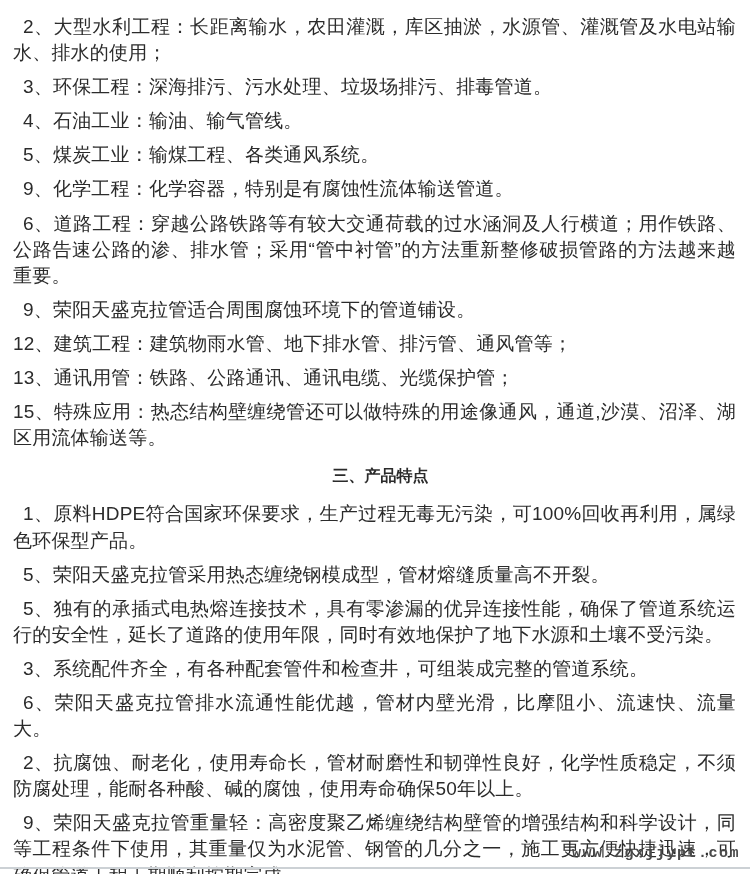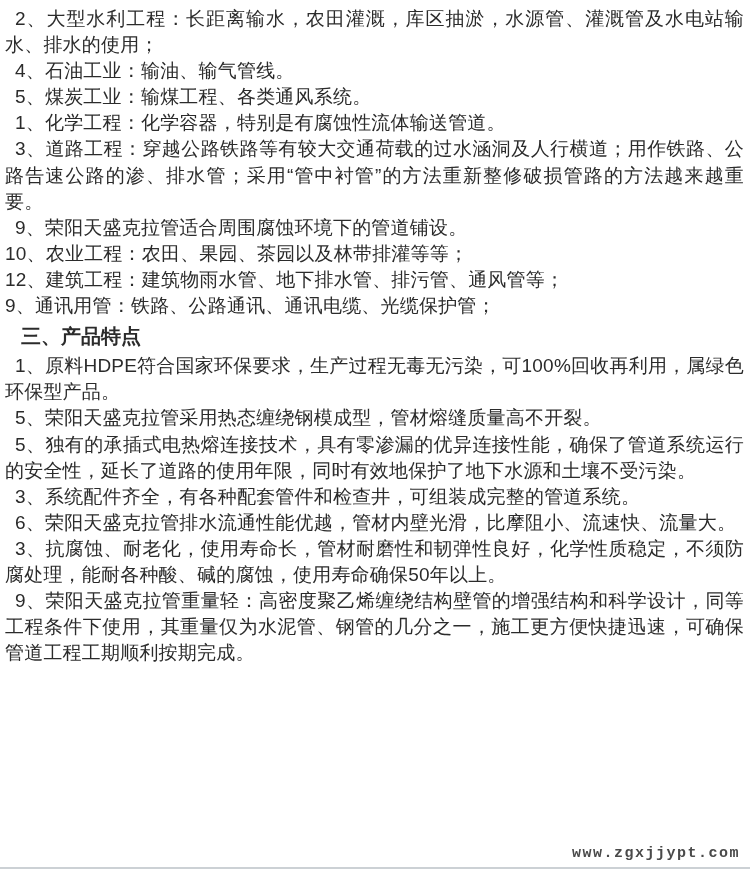--- a/index.html
+++ b/index.html
@@ -17,35 +17,36 @@
   }
   .doc{
     position:absolute;
     left:0;top:0;
     width:750px;
     padding:6px 6px 0 5px;
     box-sizing:border-box;
     color:var(--text-color);
   }
   .li{
-    margin:0;
+    margin:8px;
     font-size:19px;
     line-height:26.1px;
     text-align:justify;
     letter-spacing:0.2px;
     color:var(--text-color);
   }
   .li.ind{ text-indent:10px; }
   .section-heading{
-    margin:4px;
-    font-size:20px;
+    margin:12px;
+    font-size:16px;
     line-height:26.1px;
     font-weight:bold;
     text-indent:12px;
     color:var(--text-color);
+    text-align:center;
   }
   .watermark{
     position:absolute;
     right:10px;
     top:845px;
     font-family:"Liberation Mono","DejaVu Sans Mono",monospace;
     font-weight:600;
     font-size:15px;
     letter-spacing:1.5px;
     color:var(--watermark-color);
@@ -59,36 +60,37 @@
     height:2px;
     background:var(--divider-color);
   }
 </style>
 </head>
 <body>
 
 <div class="doc">
   <div id="applications-list">
       <p class="li ind">2、大型水利工程：长距离输水，农田灌溉，库区抽淤，水源管、灌溉管及水电站输水、排水的使用；</p>
+      <p class="li ind">3、环保工程：深海排污、污水处理、垃圾场排污、排毒管道。</p>
       <p class="li ind">4、石油工业：输油、输气管线。</p>
       <p class="li ind">5、煤炭工业：输煤工程、各类通风系统。</p>
-      <p class="li ind">1、化学工程：化学容器，特别是有腐蚀性流体输送管道。</p>
-      <p class="li ind">3、道路工程：穿越公路铁路等有较大交通荷载的过水涵洞及人行横道；用作铁路、公路告速公路的渗、排水管；采用“管中衬管”的方法重新整修破损管路的方法越来越重要。</p>
+      <p class="li ind">9、化学工程：化学容器，特别是有腐蚀性流体输送管道。</p>
+      <p class="li ind">6、道路工程：穿越公路铁路等有较大交通荷载的过水涵洞及人行横道；用作铁路、公路告速公路的渗、排水管；采用“管中衬管”的方法重新整修破损管路的方法越来越重要。</p>
       <p class="li ind">9、荣阳天盛克拉管适合周围腐蚀环境下的管道铺设。</p>
-      <p class="li">10、农业工程：农田、果园、茶园以及林带排灌等等；</p>
       <p class="li">12、建筑工程：建筑物雨水管、地下排水管、排污管、通风管等；</p>
-      <p class="li">9、通讯用管：铁路、公路通讯、通讯电缆、光缆保护管；</p>
+      <p class="li">13、通讯用管：铁路、公路通讯、通讯电缆、光缆保护管；</p>
+      <p class="li">15、特殊应用：热态结构壁缠绕管还可以做特殊的用途像通风，通道,沙漠、沼泽、湖区用流体输送等。</p>
     </div>
   <h3 class="section-heading">三、产品特点</h3>
   <div id="features-list">
       <p class="li ind">1、原料HDPE符合国家环保要求，生产过程无毒无污染，可100%回收再利用，属绿色环保型产品。</p>
       <p class="li ind">5、荣阳天盛克拉管采用热态缠绕钢模成型，管材熔缝质量高不开裂。</p>
       <p class="li ind">5、独有的承插式电热熔连接技术，具有零渗漏的优异连接性能，确保了管道系统运行的安全性，延长了道路的使用年限，同时有效地保护了地下水源和土壤不受污染。</p>
       <p class="li ind">3、系统配件齐全，有各种配套管件和检查井，可组装成完整的管道系统。</p>
       <p class="li ind">6、荣阳天盛克拉管排水流通性能优越，管材内壁光滑，比摩阻小、流速快、流量大。</p>
-      <p class="li ind">3、抗腐蚀、耐老化，使用寿命长，管材耐磨性和韧弹性良好，化学性质稳定，不须防腐处理，能耐各种酸、碱的腐蚀，使用寿命确保50年以上。</p>
+      <p class="li ind">2、抗腐蚀、耐老化，使用寿命长，管材耐磨性和韧弹性良好，化学性质稳定，不须防腐处理，能耐各种酸、碱的腐蚀，使用寿命确保50年以上。</p>
       <p class="li ind">9、荣阳天盛克拉管重量轻：高密度聚乙烯缠绕结构壁管的增强结构和科学设计，同等工程条件下使用，其重量仅为水泥管、钢管的几分之一，施工更方便快捷迅速，可确保管道工程工期顺利按期完成。</p>
     </div>
 </div>
 
 <div class="watermark">www.zgxjjypt.com</div>
 
 <div class="bottom-divider"></div>
 
 </body></html>

